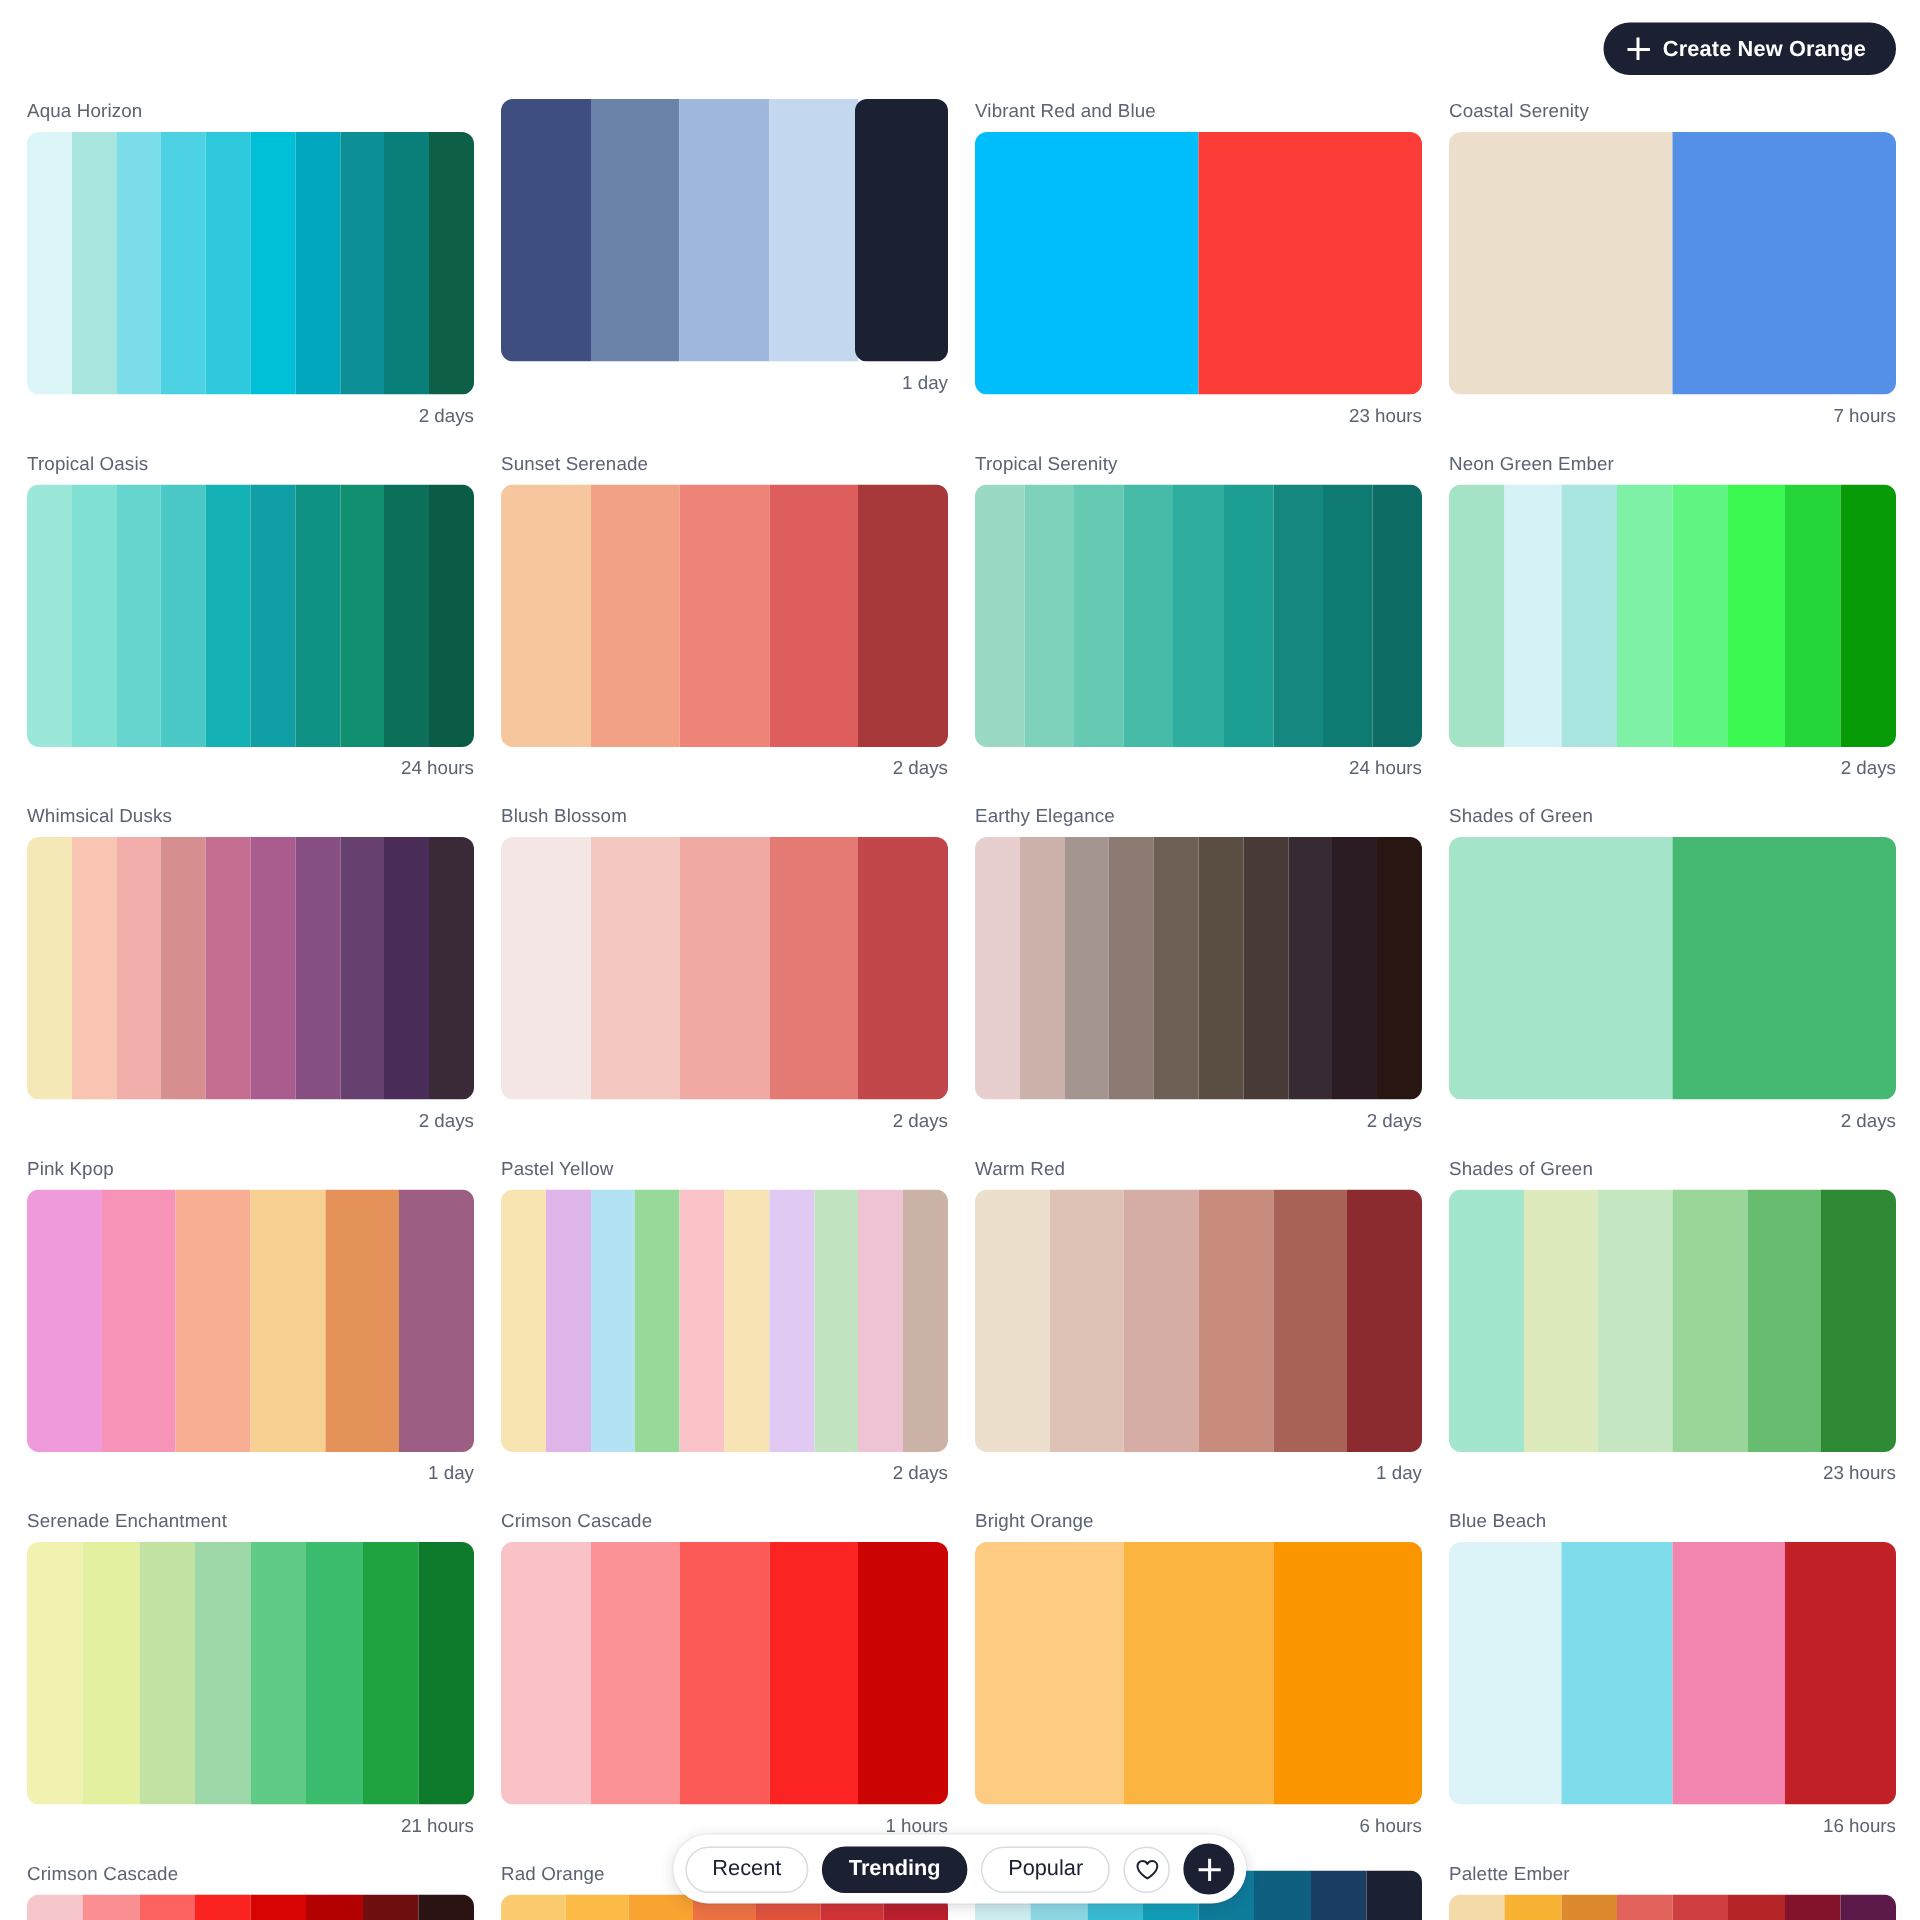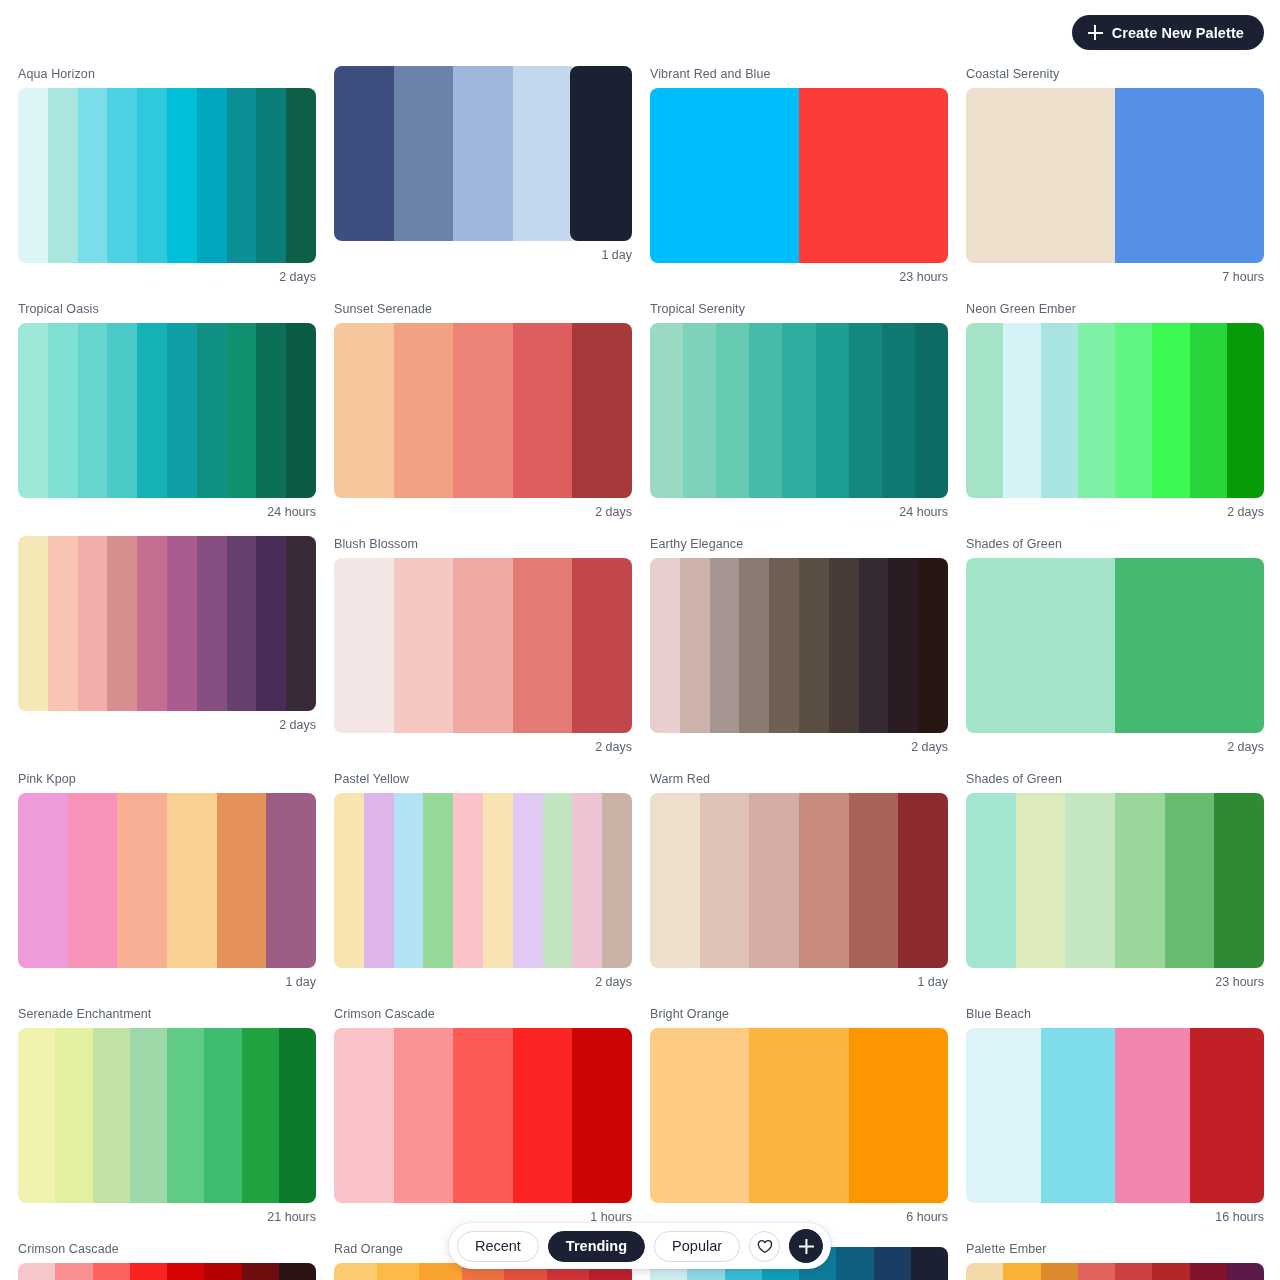--- a/index.html
+++ b/index.html
@@ -151,21 +151,21 @@
   .icon-btn svg { display: block; }
 
   
 </style>
 </head>
 <body>
 
 <div class="topbar">
   <button class="create-btn">
     <span class="plus-glyph"></span>
-    <span>Create New Palette</span>
+    <span>Create New Orange</span>
   </button>
 </div>
 
 <div class="grid" id="palette-grid">
     <div class="card">
       <div class="card-title">Aqua Horizon</div>
       <div class="swatch">
         <i style="background: rgb(220, 246, 248);"></i>
         <i style="background: rgb(169, 230, 224);"></i>
         <i style="background: rgb(123, 220, 234);"></i>
@@ -258,20 +258,21 @@
         <i style="background: rgb(168, 228, 224);"></i>
         <i style="background: rgb(126, 241, 167);"></i>
         <i style="background: rgb(96, 245, 130);"></i>
         <i style="background: rgb(60, 249, 82);"></i>
         <i style="background: rgb(37, 213, 58);"></i>
         <i style="background: rgb(8, 155, 8);"></i>
       </div>
       <div class="card-meta">2 days</div>
     </div>
     <div class="card">
+      <div class="card-title">Whimsical Dusks</div>
       <div class="swatch">
         <i style="background: rgb(244, 232, 182);"></i>
         <i style="background: rgb(248, 197, 178);"></i>
         <i style="background: rgb(242, 174, 171);"></i>
         <i style="background: rgb(215, 142, 143);"></i>
         <i style="background: rgb(197, 110, 146);"></i>
         <i style="background: rgb(171, 92, 143);"></i>
         <i style="background: rgb(135, 79, 129);"></i>
         <i style="background: rgb(102, 65, 111);"></i>
         <i style="background: rgb(73, 44, 87);"></i>

